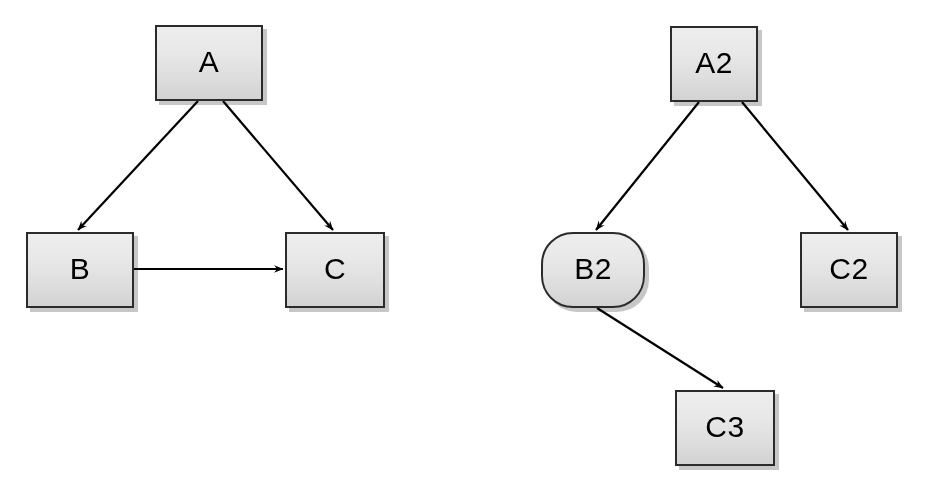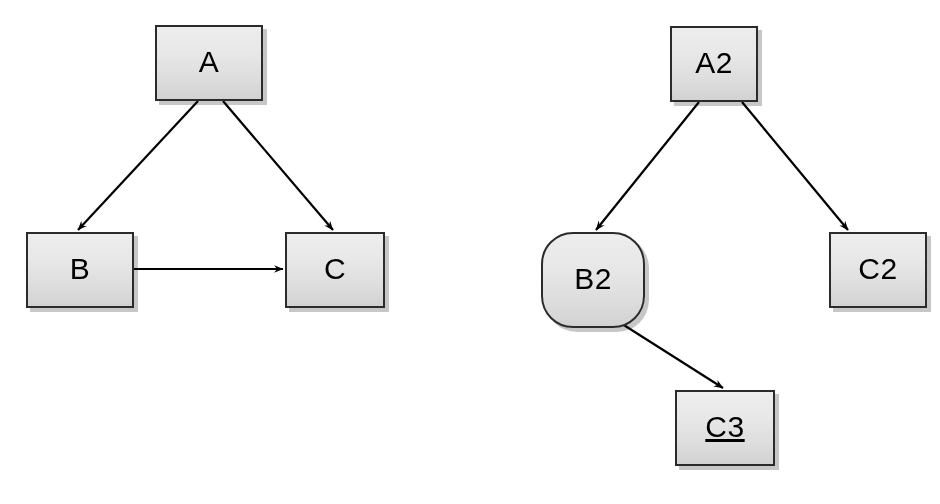--- a/index.html
+++ b/index.html
@@ -74,24 +74,24 @@
       </div>
       <div class="node" style="left: 26px; top: 232px; width: 108px; height: 76px;">
         <span class="node-label">B</span>
       </div>
       <div class="node" style="left: 285px; top: 232px; width: 100px; height: 76px;">
         <span class="node-label">C</span>
       </div>
       <div class="node" style="left: 670px; top: 26px; width: 88px; height: 76px;">
         <span class="node-label">A2</span>
       </div>
-      <div class="node" style="left: 541px; top: 232px; width: 104px; height: 96px; border-radius: 32px;">
+      <div class="node" style="left: 541px; top: 232px; width: 104px; height: 76px; border-radius: 32px;">
         <span class="node-label">B2</span>
       </div>
-      <div class="node" style="left: 800px; top: 232px; width: 98px; height: 76px; margin-left: 29px;">
+      <div class="node" style="left: 800px; top: 232px; width: 98px; height: 76px;">
         <span class="node-label">C2</span>
       </div>
-      <div class="node" style="left: 675px; top: 390px; width: 100px; height: 76px; text-decoration: underline;">
+      <div class="node" style="left: 675px; top: 390px; width: 100px; height: 76px;">
         <span class="node-label">C3</span>
       </div>
     </div>
 
 </div>
 
 </body></html>

